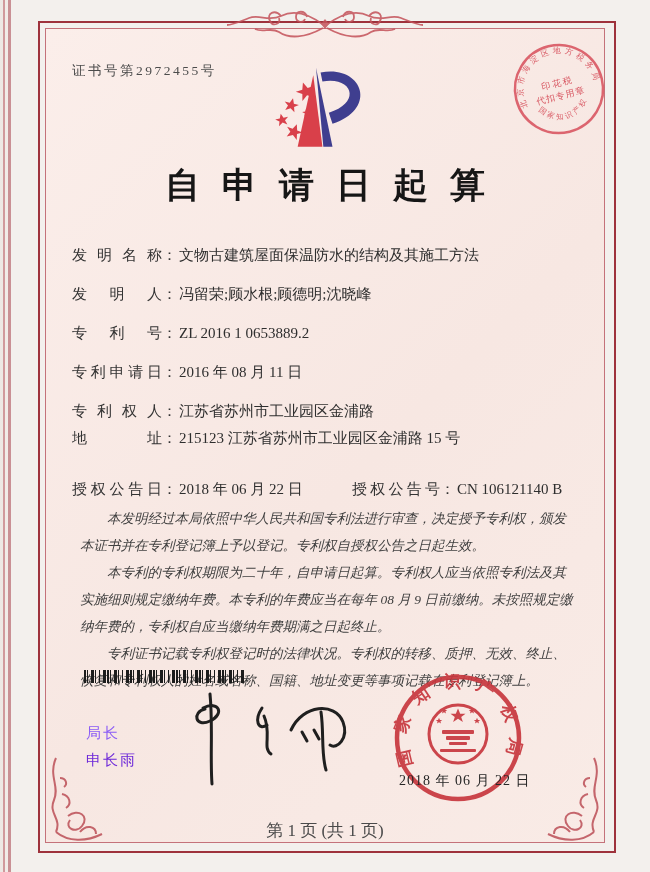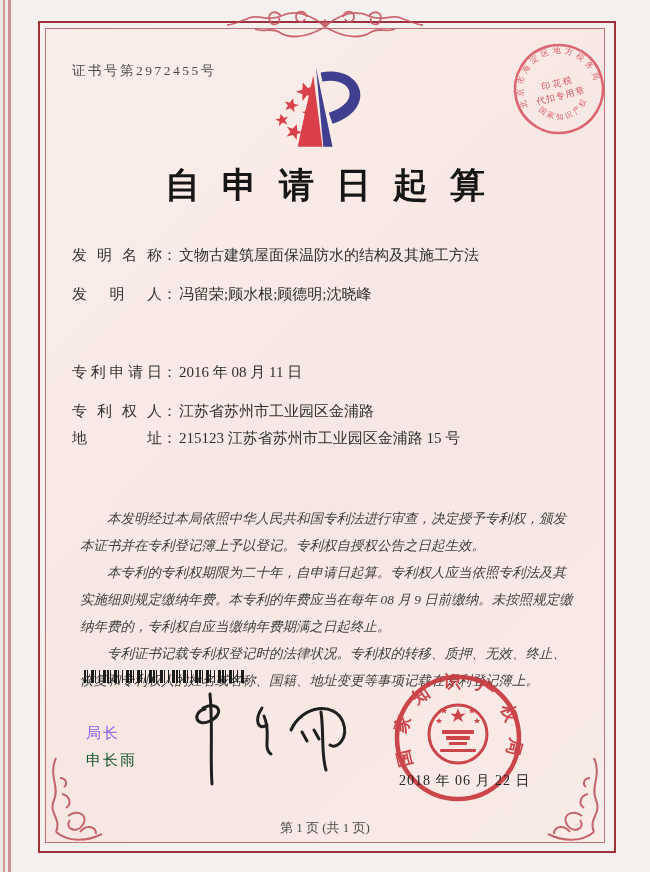--- a/index.html
+++ b/index.html
@@ -37,25 +37,25 @@
     color:#3f3f3f;font-style:italic;}
   .body-text p{margin:0;text-indent:2em;}
   
   .barcode{left:84px;top:670px;width:160px;height:13px;
     background:repeating-linear-gradient(90deg,
       #1c1c1c 0 2px,transparent 2px 3px,#1c1c1c 3px 4px,transparent 4px 7px,
       #1c1c1c 7px 10px,transparent 10px 11px,#1c1c1c 11px 12px,transparent 12px 15px,
       #1c1c1c 15px 16px,transparent 16px 19px,#1c1c1c 19px 22px,transparent 22px 23px);}
   
   .officer-title{left:86px;top:724px;font-size:15px;color:#8b5cf6;letter-spacing:2px;}
-  .officer-name{left:86px;top:751px;font-size:15px;color:#14532d;letter-spacing:2px;}
+  .officer-name{left:86px;top:751px;font-size:15px;color:#6d28d9;letter-spacing:2px;}
   
   .seal-date{left:399px;top:772px;font-size:14px;color:#262626;letter-spacing:1px;}
   
-  .footer{left:0;top:819px;width:100%;text-align:center;font-size:13px;color:#4a4a4a;}
+  .footer{left:0;top:819px;width:100%;text-align:center;font-size:17px;color:#4a4a4a;}
   svg{display:block;}
   .stamp-svg{transform:rotate(-14deg);}
 </style>
 </head>
 <body>
 
 <div class="page">
   <div class="photo-edge"></div>
   <div class="frame-outer"></div>
   <div class="frame-inner"></div>
@@ -128,28 +128,37 @@
   </svg>
 
   <div class="abs title">自申请日起算</div>
 
   <div class="field-row" style="top:285px">
     <span class="flabel">发明人</span><span class="colon">：</span><span class="fvalue">冯留荣;顾水根;顾德明;沈晓峰</span>
   </div>
   <div class="field-row" style="top:246px">
     <span class="flabel">发明名称</span><span class="colon">：</span><span class="fvalue">文物古建筑屋面保温防水的结构及其施工方法</span>
   </div>
+  <div class="field-row" style="top:324px">
+    <span class="flabel">专利号</span><span class="colon">：</span><span class="fvalue">ZL 2016 1 0653889.2</span>
+  </div>
   <div class="field-row" style="top:363px">
     <span class="flabel">专利申请日</span><span class="colon">：</span><span class="fvalue">2016 年 08 月 11 日</span>
   </div>
   <div class="field-row" style="top:402px">
     <span class="flabel">专利权人</span><span class="colon">：</span><span class="fvalue">江苏省苏州市工业园区金浦路</span>
   </div>
   <div class="field-row" style="top:429px">
     <span class="flabel">地址</span><span class="colon">：</span><span class="fvalue">215123 江苏省苏州市工业园区金浦路 15 号</span>
+  </div>
+  <div class="field-row" style="top:480px">
+    <span class="flabel">授权公告日</span><span class="colon">：</span><span class="fvalue">2018 年 06 月 22 日</span>
+    <span class="pair2">
+      <span class="flabel w2">授权公告号</span><span class="colon">：</span><span class="fvalue">CN 106121140 B</span>
+    </span>
   </div>
 
   <div class="abs body-text">
     <p>本发明经过本局依照中华人民共和国专利法进行审查，决定授予专利权，颁发本证书并在专利登记簿上予以登记。专利权自授权公告之日起生效。</p>
     <p>本专利的专利权期限为二十年，自申请日起算。专利权人应当依照专利法及其实施细则规定缴纳年费。本专利的年费应当在每年 08 月 9 日前缴纳。未按照规定缴纳年费的，专利权自应当缴纳年费期满之日起终止。</p>
     <p>专利证书记载专利权登记时的法律状况。专利权的转移、质押、无效、终止、恢复和专利权人的姓名或名称、国籍、地址变更等事项记载在专利登记簿上。</p>
   </div>
 
   <div class="abs barcode"></div>
 

